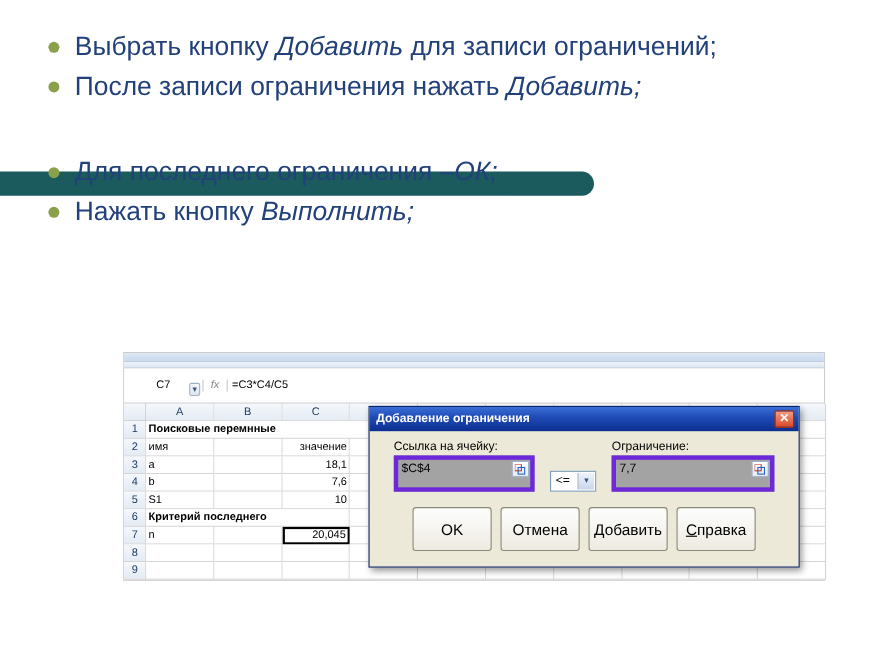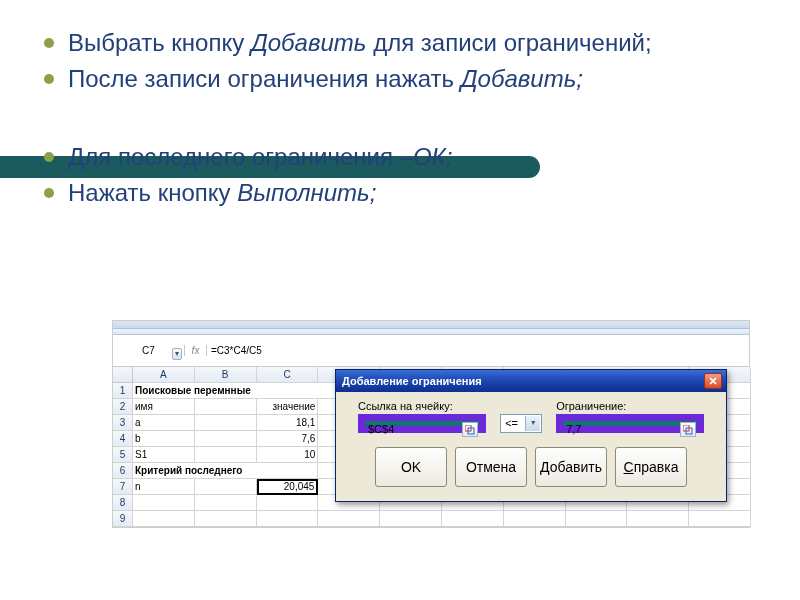--- a/index.html
+++ b/index.html
@@ -135,23 +135,23 @@
     border: 1px solid #9b2e16;
     border-radius: 2px;
     color: #fff; font-size: 11px; font-weight: bold;
     text-align: center; line-height: 14px;
   }
   .dlg-body { padding: 8px 22px 6px; }
   .dlg-row { display: flex; gap: 14px; align-items: flex-end; margin-bottom: 10px; }
   .field { display: flex; flex-direction: column; gap: 2px; }
   .field label { color: #000; }
   .input {
-    height: 19px;
-    border: 7px solid #6d28d9;
-    background: #0f766e;
+    height: 33px;
+    border: 4px solid #6d28d9;
+    background: #a3a3a3;
     padding: 0 18px 0 3px;
     font-size: 11px;
     line-height: 17px;
     position: relative;
   }
   .refbtn {
     position: absolute; right: 1px; top: 1px;
     width: 16px; height: 15px;
     background: linear-gradient(#fefefe,#e4ebf3);
     border: 1px solid #9fb0c7;

